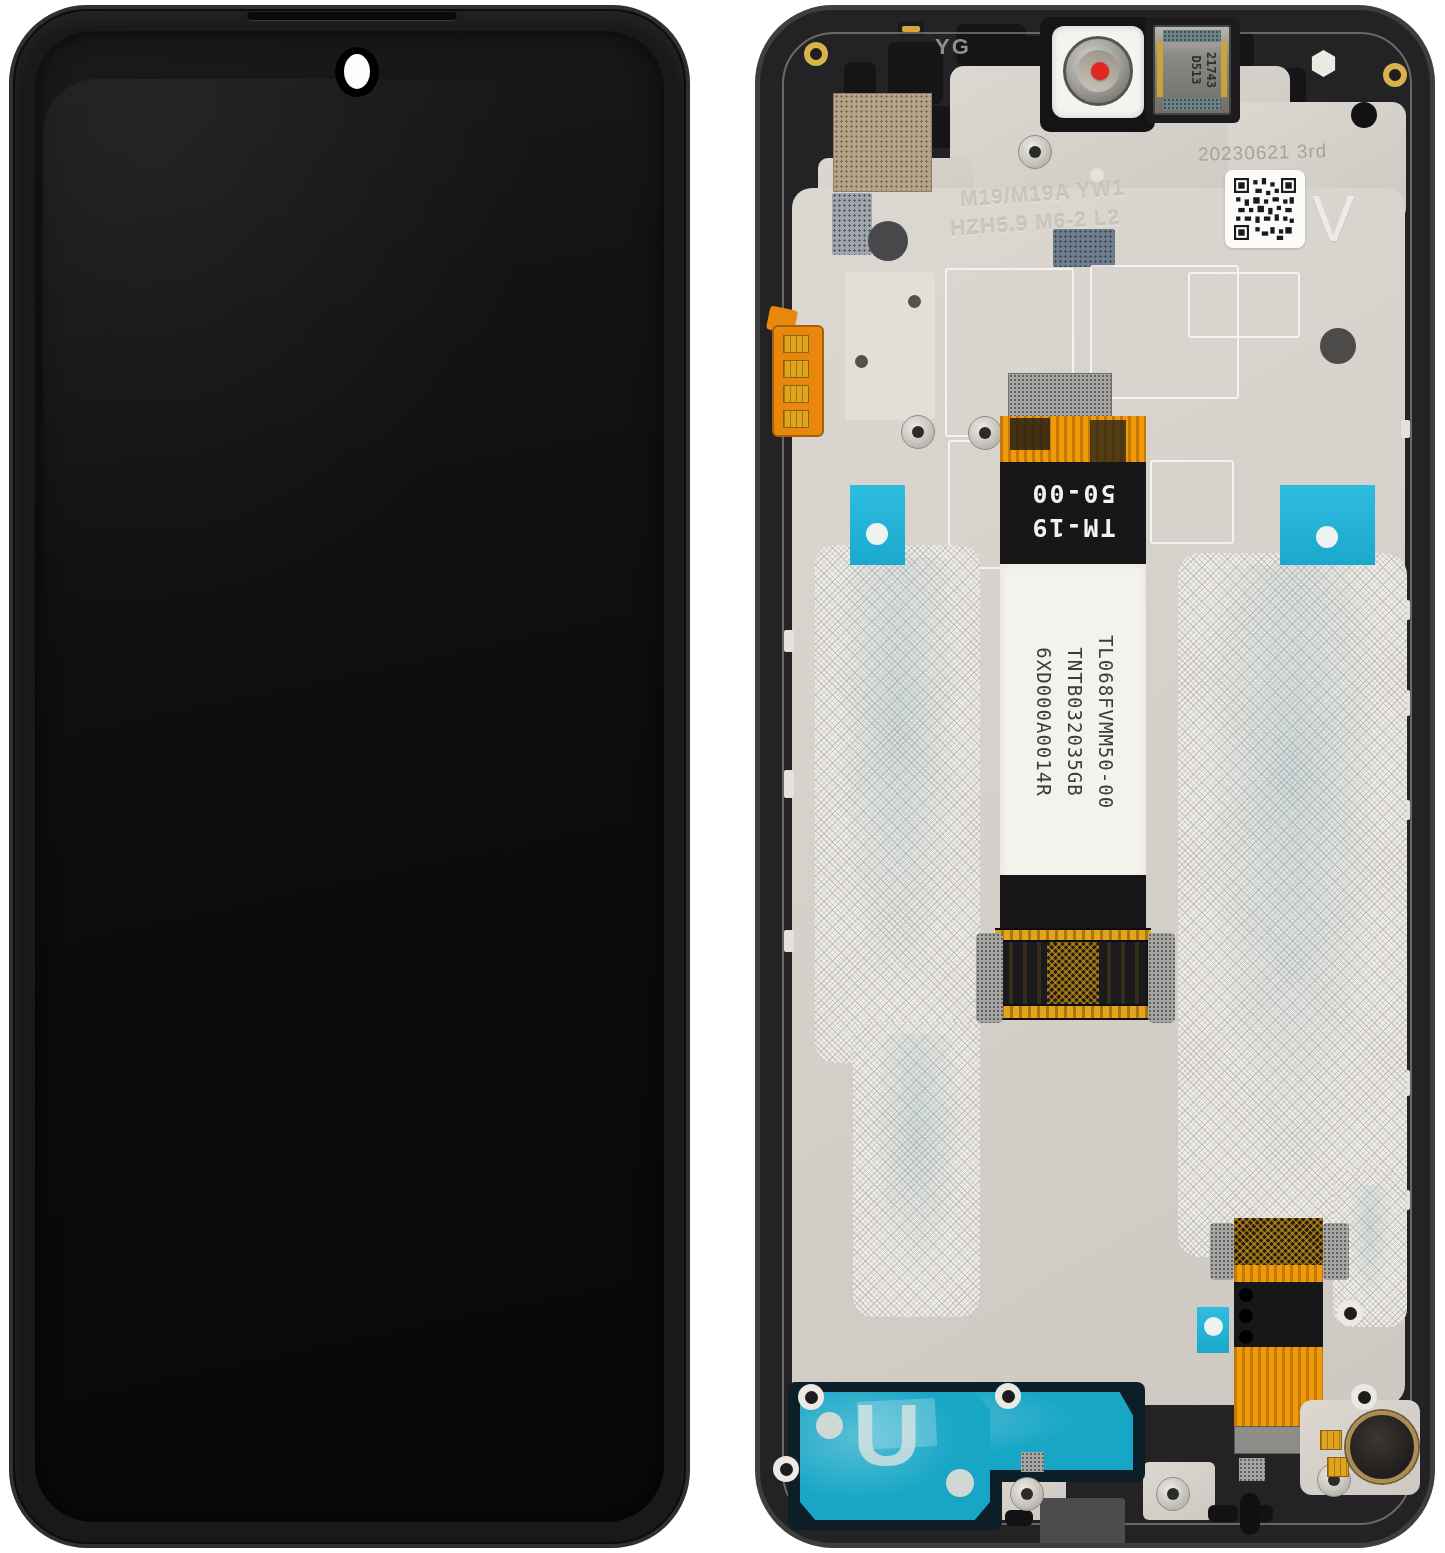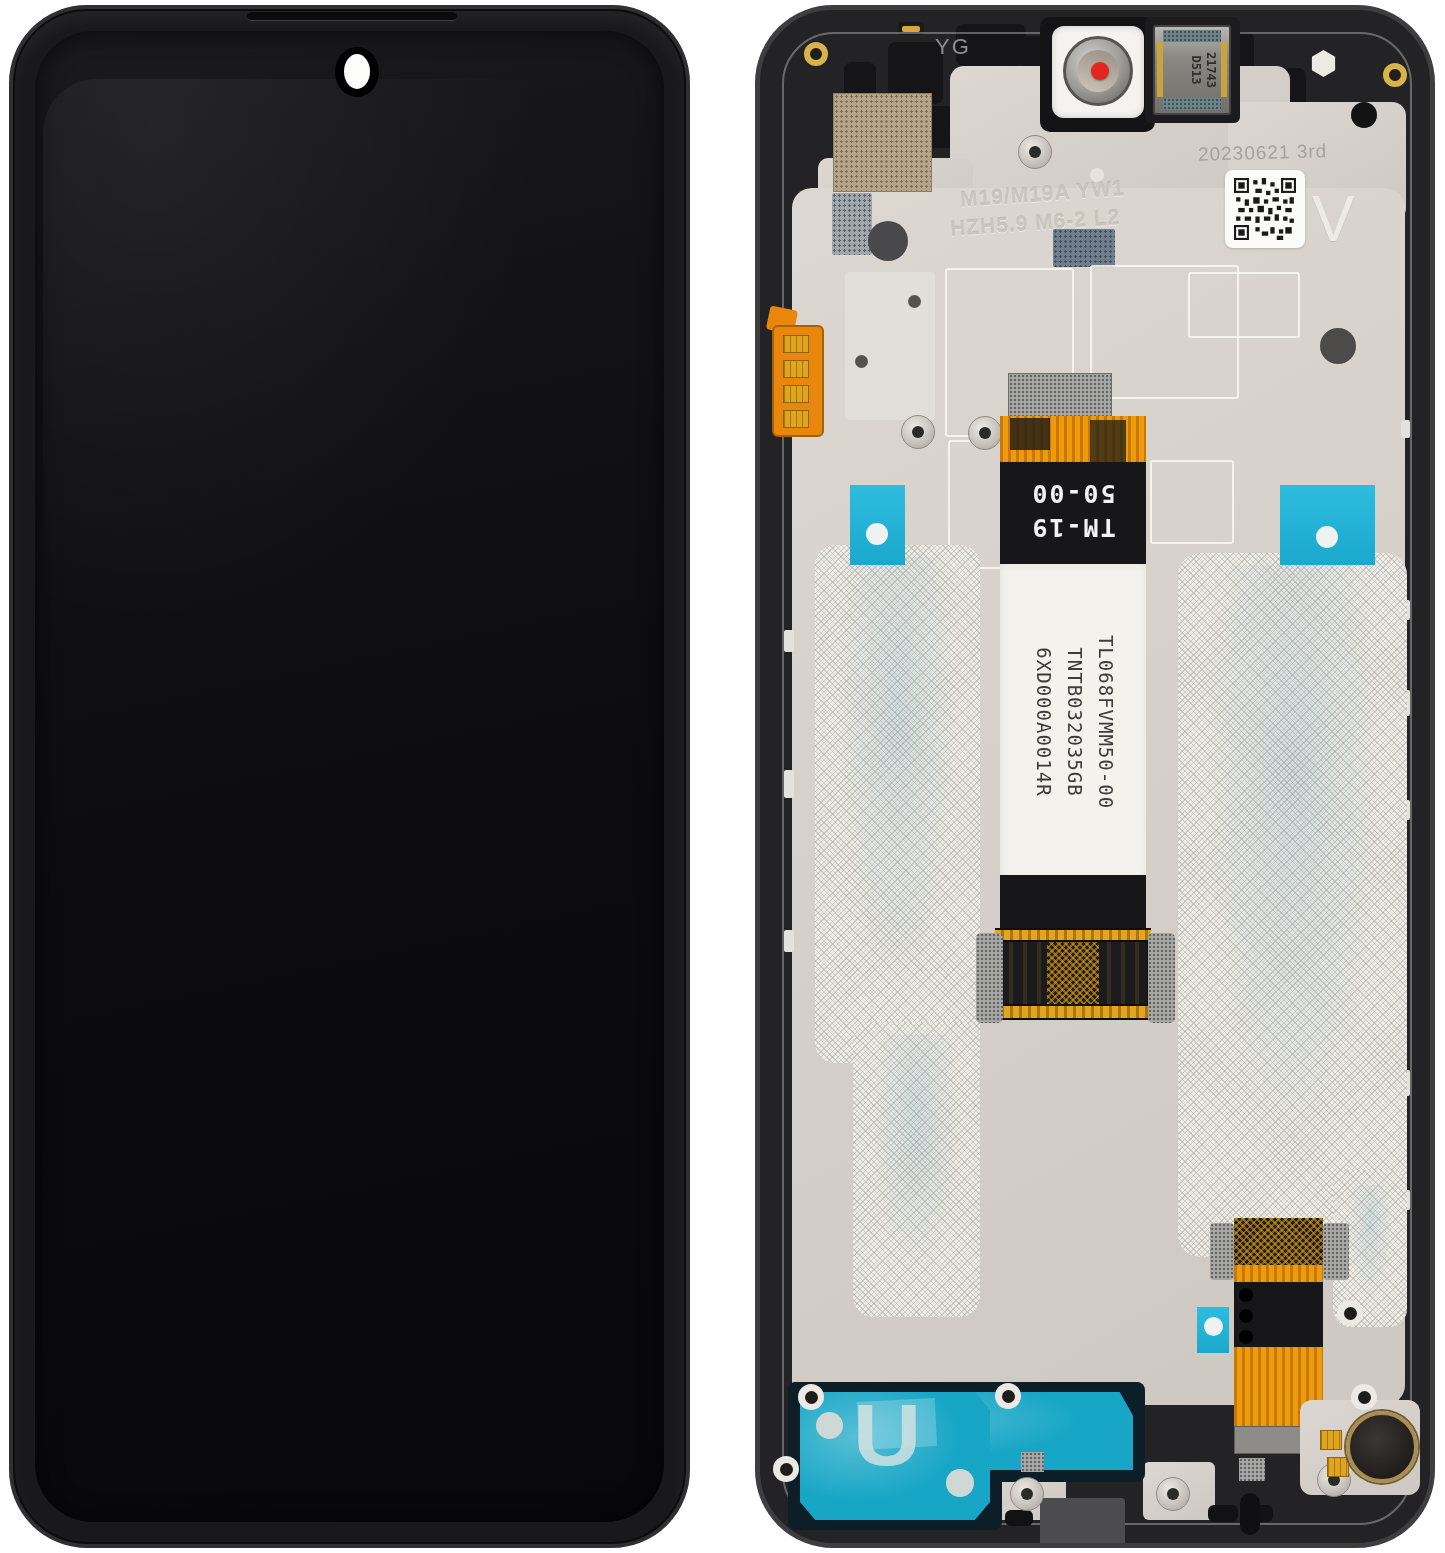--- a/index.html
+++ b/index.html
@@ -101,21 +101,21 @@
     <div class="abs rail-notch" style="left:641px;top:1060px;width:9px;height:26px"></div>
     <div class="abs rail-notch" style="left:641px;top:1180px;width:9px;height:20px"></div>
     <div class="abs rail-notch" style="left:24px;top:620px;width:10px;height:22px"></div>
     <div class="abs rail-notch" style="left:24px;top:760px;width:10px;height:28px"></div>
     <div class="abs rail-notch" style="left:24px;top:920px;width:10px;height:22px"></div>
 
     <div class="abs gold-screw" style="left:44px;top:32px"></div>
     <div class="abs gold-screw" style="left:623px;top:53px"></div>
     <div class="abs hexagon" style="left:550px;top:40px"></div>
     <div class="abs" style="left:591px;top:92px;width:26px;height:26px;border-radius:50%;background:#121212"></div>
-    <div class="abs" style="left:175px;top:24px;font-size:22px;font-weight:400;color:#8f8f8f;letter-spacing:2px">YG</div>
+    <div class="abs" style="left:175px;top:24px;font-size:22px;font-weight:700;color:#8f8f8f;letter-spacing:2px">YG</div>
 
     <div class="abs" style="left:280px;top:7px;width:115px;height:115px;background:#141416;border-radius:10px"></div>
     <div class="abs" style="left:292px;top:16px;width:92px;height:92px;background:#f4f3f0;border-radius:12px;box-shadow:inset 0 0 7px rgba(0,0,0,.18)"></div>
     <div class="abs" style="left:303px;top:26px;width:70px;height:70px;border-radius:50%;border:3px solid #56544f;box-sizing:border-box;background:radial-gradient(circle at 40% 35%,#d8d6d1,#9a9894 55%,#73716c 85%)"></div>
     <div class="abs" style="left:317px;top:40px;width:42px;height:42px;border-radius:50%;background:linear-gradient(200deg,#978f85,#cfc6ba)"></div>
     <div class="abs" style="left:331px;top:52px;width:18px;height:18px;border-radius:50%;background:#e62521;box-shadow:0 1px 2px rgba(0,0,0,.4)"></div>
 
     <div class="abs" style="left:385px;top:7px;width:95px;height:106px;background:#1c1c1e;border-radius:6px"></div>
     <div class="abs spk" style="left:393px;top:15px;width:78px;height:90px">
       <div class="abs spk-cap" style="left:8px;top:3px;width:58px;height:12px"></div>

